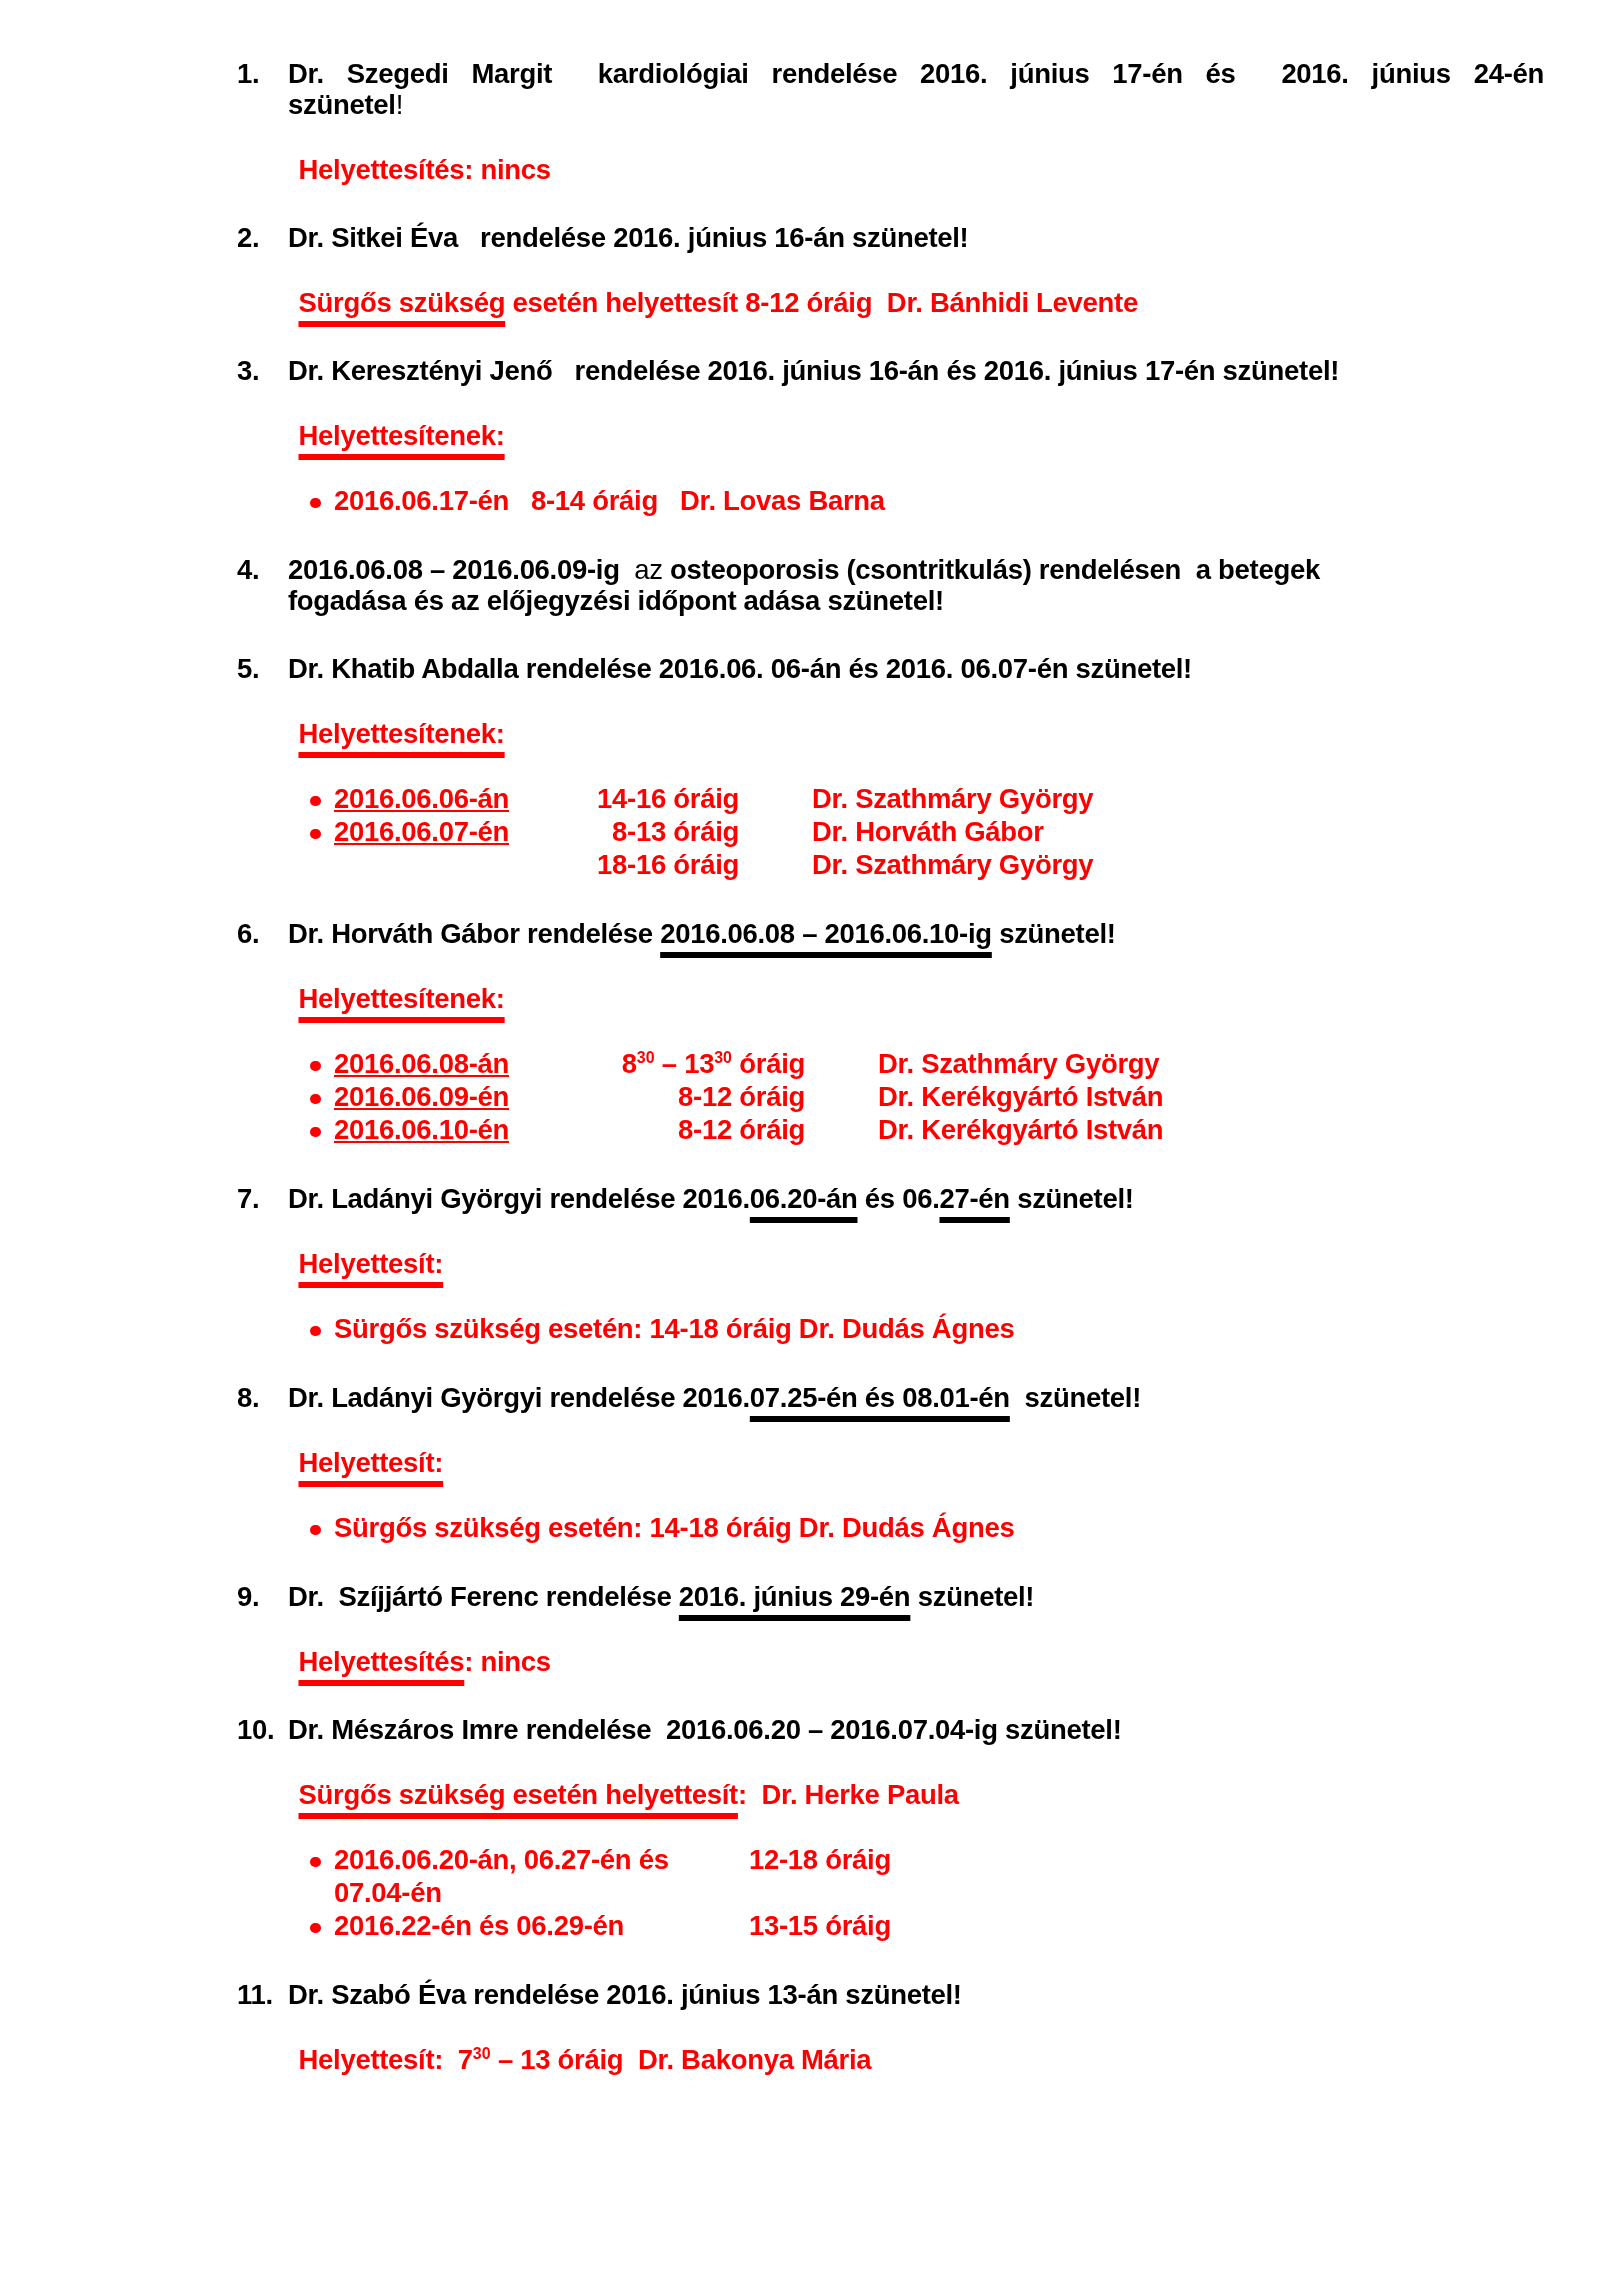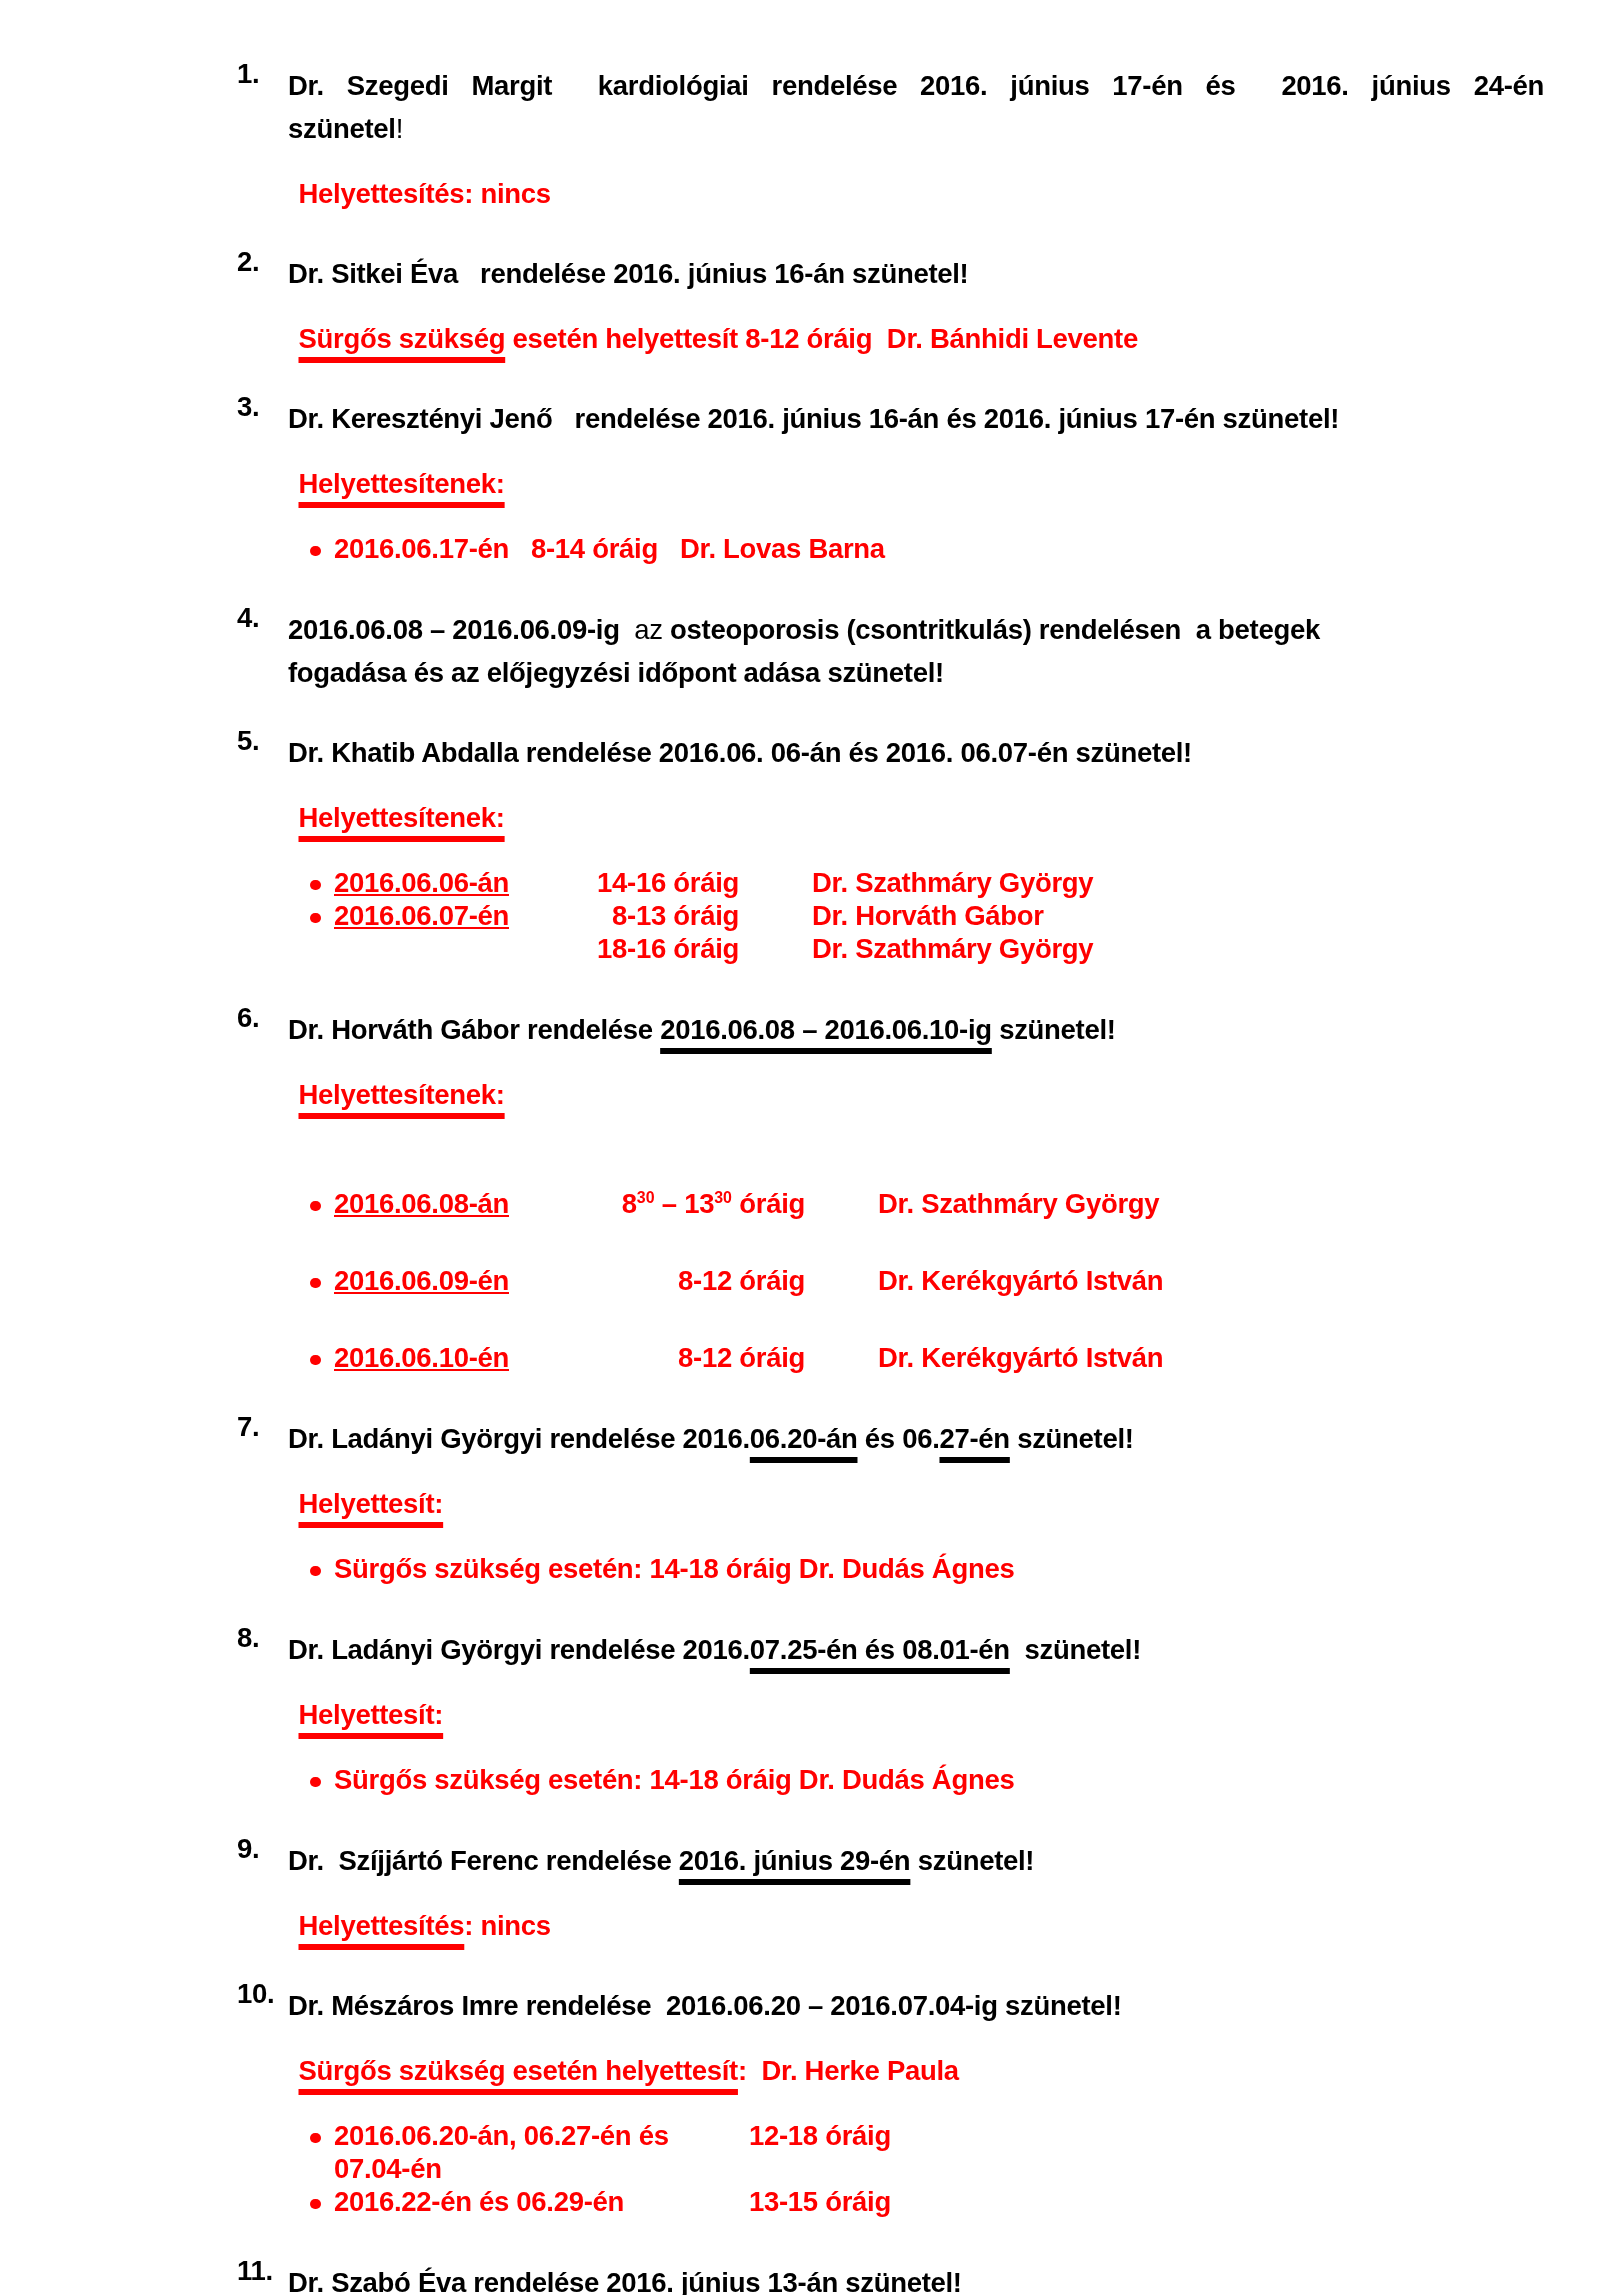--- a/index.html
+++ b/index.html
@@ -10,41 +10,41 @@
     font-family: "Liberation Sans", sans-serif;
     font-weight: 700;
     color: #000000;
     font-size: 27.5px;
     letter-spacing: -0.3px;
   }
   .page { box-sizing: border-box; padding: 58px 79px 0 237px; }
   .item { display: flex; margin-bottom: 37px; }
   .num  { width: 51px; flex: 0 0 auto; line-height: 31px; }
   .ibody { flex: 1; min-width: 0; }
-  .hline { line-height: 31px; margin-top: 12px; }
+  .hline { line-height: 31px; }
   
   .item[data-idx="0"] .hline:first-child { text-align: justify; text-align-last: justify; }
   .sub { margin-top: 34px; padding-left: 10.5px; color: #ff0000; line-height: 31px; }
   .bullets { margin-top: 33px; }
   .brow { display: flex; align-items: baseline; color: #ff0000; line-height: 33px; }
   .dot { width: 46px; flex: 0 0 auto; }
   .dot.show::before {
     content: ""; display: inline-block;
     width: 10.5px; height: 10.5px; border-radius: 50%;
     background: #ff0000; margin-left: 22px;
     position: relative; top: -2px;
   }
   .col { white-space: pre-wrap; }
   .cols1 .col-1 { flex: 1; }
   .cols2 .col-1 { width: 389px; flex: 0 0 auto; }
   .cols2 .col-2 { padding-left: 26px; }
   .cols3 .col-1 { width: 241px; flex: 0 0 auto; text-decoration: underline; }
   .cols3 .col-2 { width: 164px; flex: 0 0 auto; text-align: right; white-space: pre; }
   .cols3 .col-3 { padding-left: 73px; }
-  .item[data-idx="5"] .cols3 .col-2 { width: 230px; margin-top: 44px; }
+  .item[data-idx="5"] .cols3 .col-2 { width: 230px; }
   .seg { white-space: pre-wrap; }
   .seg.regular { font-weight: 400; }
   .seg.u {
     text-decoration: underline;
     text-decoration-thickness: 5.9px;
     text-underline-offset: 8.5px;
   }
   sup.seg { font-size: 58%; line-height: 0; vertical-align: super; letter-spacing: 0; }
 </style>
 </head>

